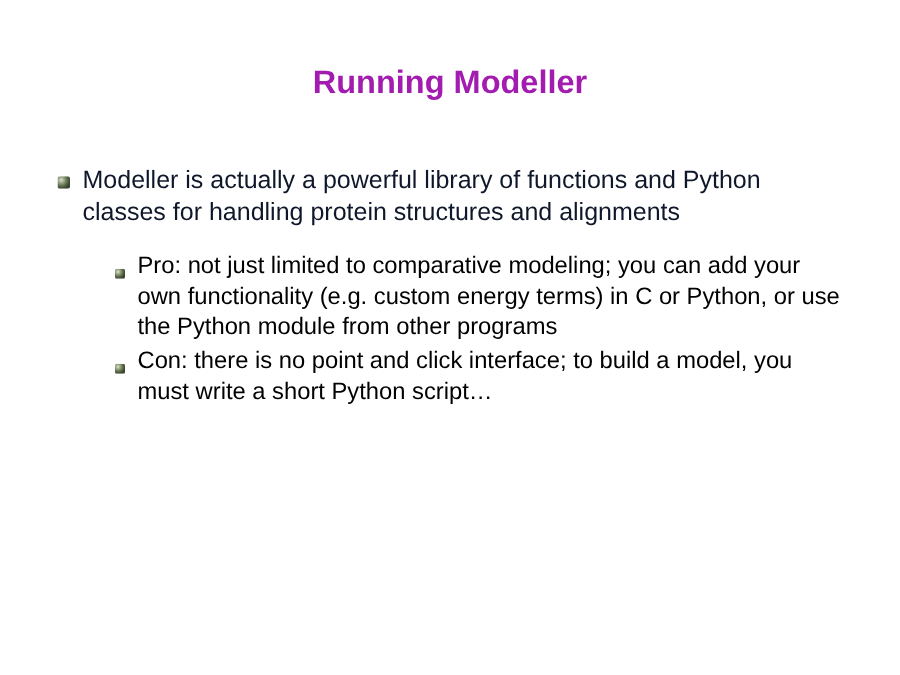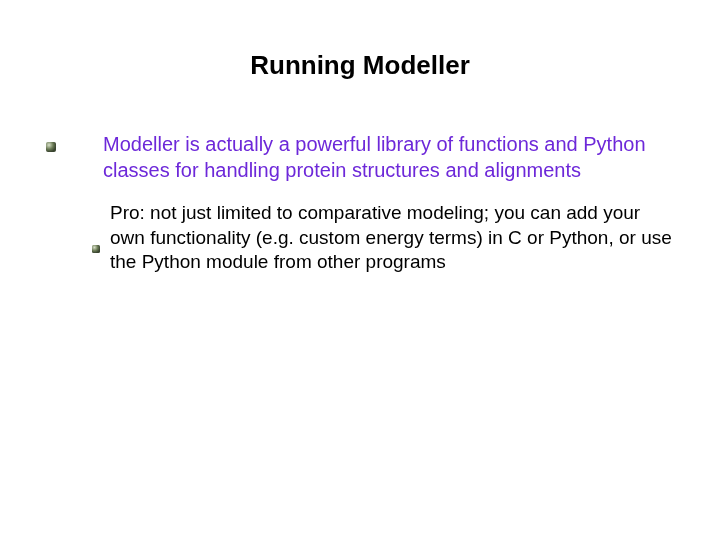--- a/index.html
+++ b/index.html
@@ -8,48 +8,47 @@
     height: 540px;
     background: #ffffff;
     font-family: Arial, Helvetica, sans-serif;
     padding: 50px 40px 40px 40px;
     position: relative;
   }
   .title {
     text-align: center;
     font-size: 26px;
     font-weight: bold;
-    color: #000000;
+    color: #a21caf;
     margin-bottom: 50px;
   }
   .bullet-level-1 {
     display: flex;
     align-items: flex-start;
     margin-bottom: 18px;
     padding-left: 6px;
   }
   .bullet-level-1 .icon {
     flex-shrink: 0;
     width: 10px;
     height: 10px;
     margin-top: 7px;
     margin-right: 10px;
   }
   .bullet-level-1 .text {
     font-size: 20px;
     line-height: 1.3;
-    color: #6d28d9;
-    margin-left: 37px;
+    color: #0f172a;
   }
   .sub-list {
     padding-left: 52px;
   }
   .bullet-level-2 {
     display: flex;
-    align-items: center;
+    align-items: flex-start;
     margin-bottom: 2px;
   }
   .bullet-level-2 .icon {
     flex-shrink: 0;
     width: 8px;
     height: 8px;
     margin-top: 9px;
     margin-right: 10px;
   }
   .bullet-level-2 .text {
@@ -97,15 +96,30 @@
             <stop offset="100%" stop-color="#3a4530"></stop>
           </radialGradient>
         </defs>
         <rect x="0" y="0" width="8" height="8" rx="1.5" fill="url(#g2a)"></rect>
       </svg>
     </span>
     <span class="text">Pro: not just limited to comparative modeling; you can add your own functionality (e.g. custom energy terms) in C or Python, or use the Python module from other programs</span>
   </div>
 
 
+  <div class="bullet-level-2">
+    <span class="icon">
+      <svg width="8" height="8" viewBox="0 0 8 8">
+        <defs>
+          <radialGradient id="g2c" cx="30%" cy="30%" r="70%">
+            <stop offset="0%" stop-color="#d8e0c8"></stop>
+            <stop offset="60%" stop-color="#6a7a55"></stop>
+            <stop offset="100%" stop-color="#3a4530"></stop>
+          </radialGradient>
+        </defs>
+        <rect x="0" y="0" width="8" height="8" rx="1.5" fill="url(#g2c)"></rect>
+      </svg>
+    </span>
+    <span class="text">Con: there is no point and click interface; to build a model, you must write a short Python script…</span>
+  </div>
 
 
 </div>
 
 </body></html>

